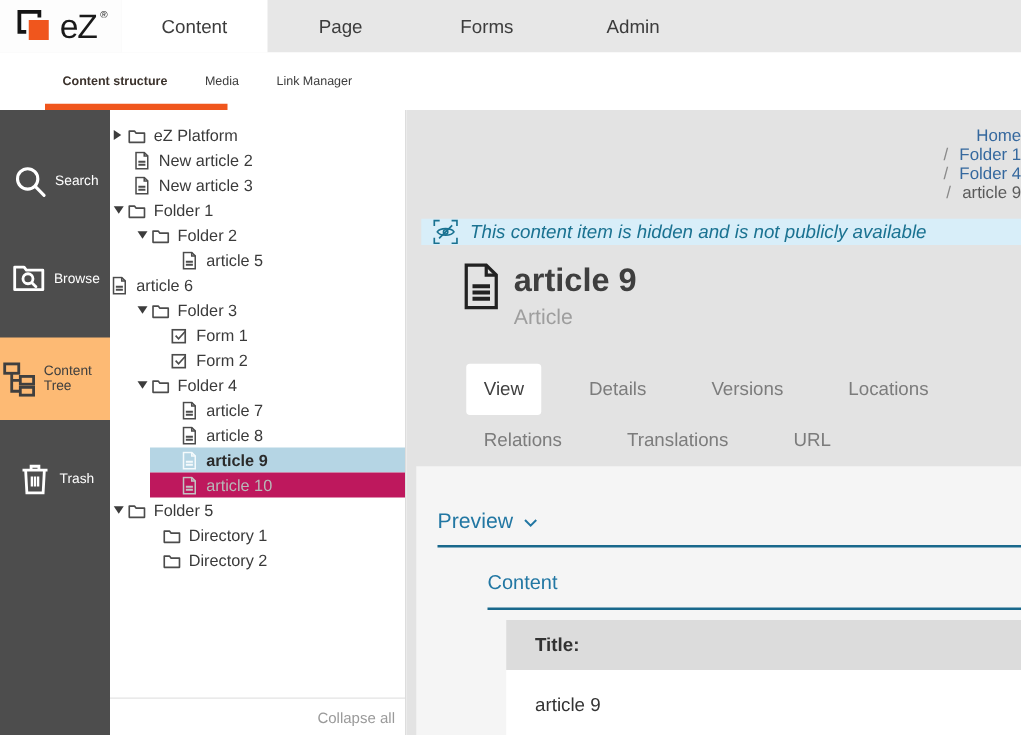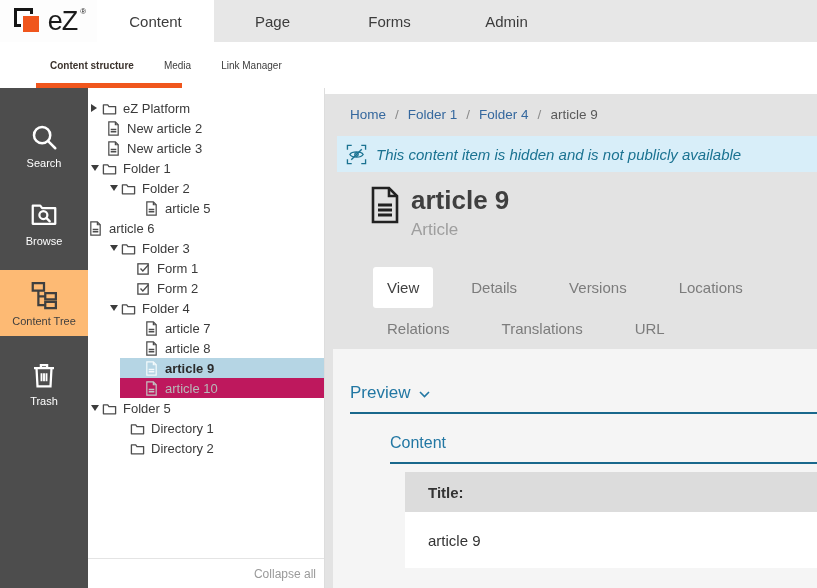--- a/index.html
+++ b/index.html
@@ -24,21 +24,21 @@
   .subnav-item { font-size:10px; color:#3d3d3d; height:100%; display:flex; align-items:center; position:relative; cursor:pointer; }
   .subnav-item.active { font-weight:bold; color:#3b322c; }
   .subnav-item.active::after { content:""; position:absolute; left:-14px; bottom:0; height:5px;
     width:calc(100% + 62px); background:var(--accent,#f0561d); }
 
   
   .app { display:flex; height:500px; }
 
   
   .sidebar { width:88px; background:var(--sidebar-bg,#4d4d4d); padding-top:26px; flex:0 0 88px; }
-  .side-item { height:62px; margin-bottom:16px; display:flex; flex-direction:column; align-items:center;
+  .side-item { height:62px; margin-bottom:16px; display:flex; flex-direction:row; align-items:center;
     justify-content:center; gap:5px; color:#fff; cursor:pointer; }
   .side-item svg { width:30px; height:30px; display:block; }
   .side-label { font-size:11px; }
   .side-item.active { background:#fdba74; color:#3f3f3f; height:66px; }
 
   
   .tree-panel { width:237px; flex:0 0 237px; background:#fff; border-right:1px solid #ddd;
     position:relative; padding-top:10px; }
   .trow { height:20px; display:flex; align-items:center; font-size:13px; color:#3a3a3a; cursor:pointer; }
   .arrow { width:11px; flex:0 0 11px; display:flex; align-items:center; }
@@ -53,21 +53,21 @@
   .trow.state-hidden { background:#be185d; }
   .trow.state-hidden .tlabel { color:#b8b8b8; }
   .trow.state-hidden .ticon { color:#c3c3c3; }
   .tree-footer { position:absolute; left:0; right:0; bottom:0; height:30px; border-top:1px solid #e4e4e4;
     display:flex; align-items:center; justify-content:flex-end; padding-right:8px; }
   .collapse-all { font-size:12px; color:#9a9a9a; cursor:pointer; }
 
   
   .main { flex:1; background:var(--main-bg,#e3e3e3); display:flex; flex-direction:column; }
   .main-topstrip { height:6px; background:#fff; }
-  .breadcrumb { padding:13px 0 10px 25px; font-size:13.5px; display:flex; align-items:flex-end; }
+  .breadcrumb { padding:13px 0 10px 25px; font-size:13.5px; display:flex; align-items:flex-end;flex-direction:column; }
   .crumb-sep { color:#8a8a8a; margin:0 9px; }
   .crumb { color:#5a5a5a; }
   .crumb.link { color:var(--link,#35689e); cursor:pointer; }
   .alert { margin:4px 0 0 12px; background:var(--alert-bg,#d8eef9); height:36px; display:flex; align-items:center;
     padding-left:9px; gap:9px; }
   .alert svg { width:21px; height:21px; flex:0 0 21px; color:var(--alert-fg,#1a7291); }
   .alert-text { font-size:15px; font-style:italic; color:var(--alert-fg,#1a7291); }
   .title-block { display:flex; align-items:flex-start; gap:10px; padding-left:44px; margin-top:13px; }
   .title-icon { width:32px; height:40px; color:#222; }
   .title-icon svg { width:32px; height:40px; }

